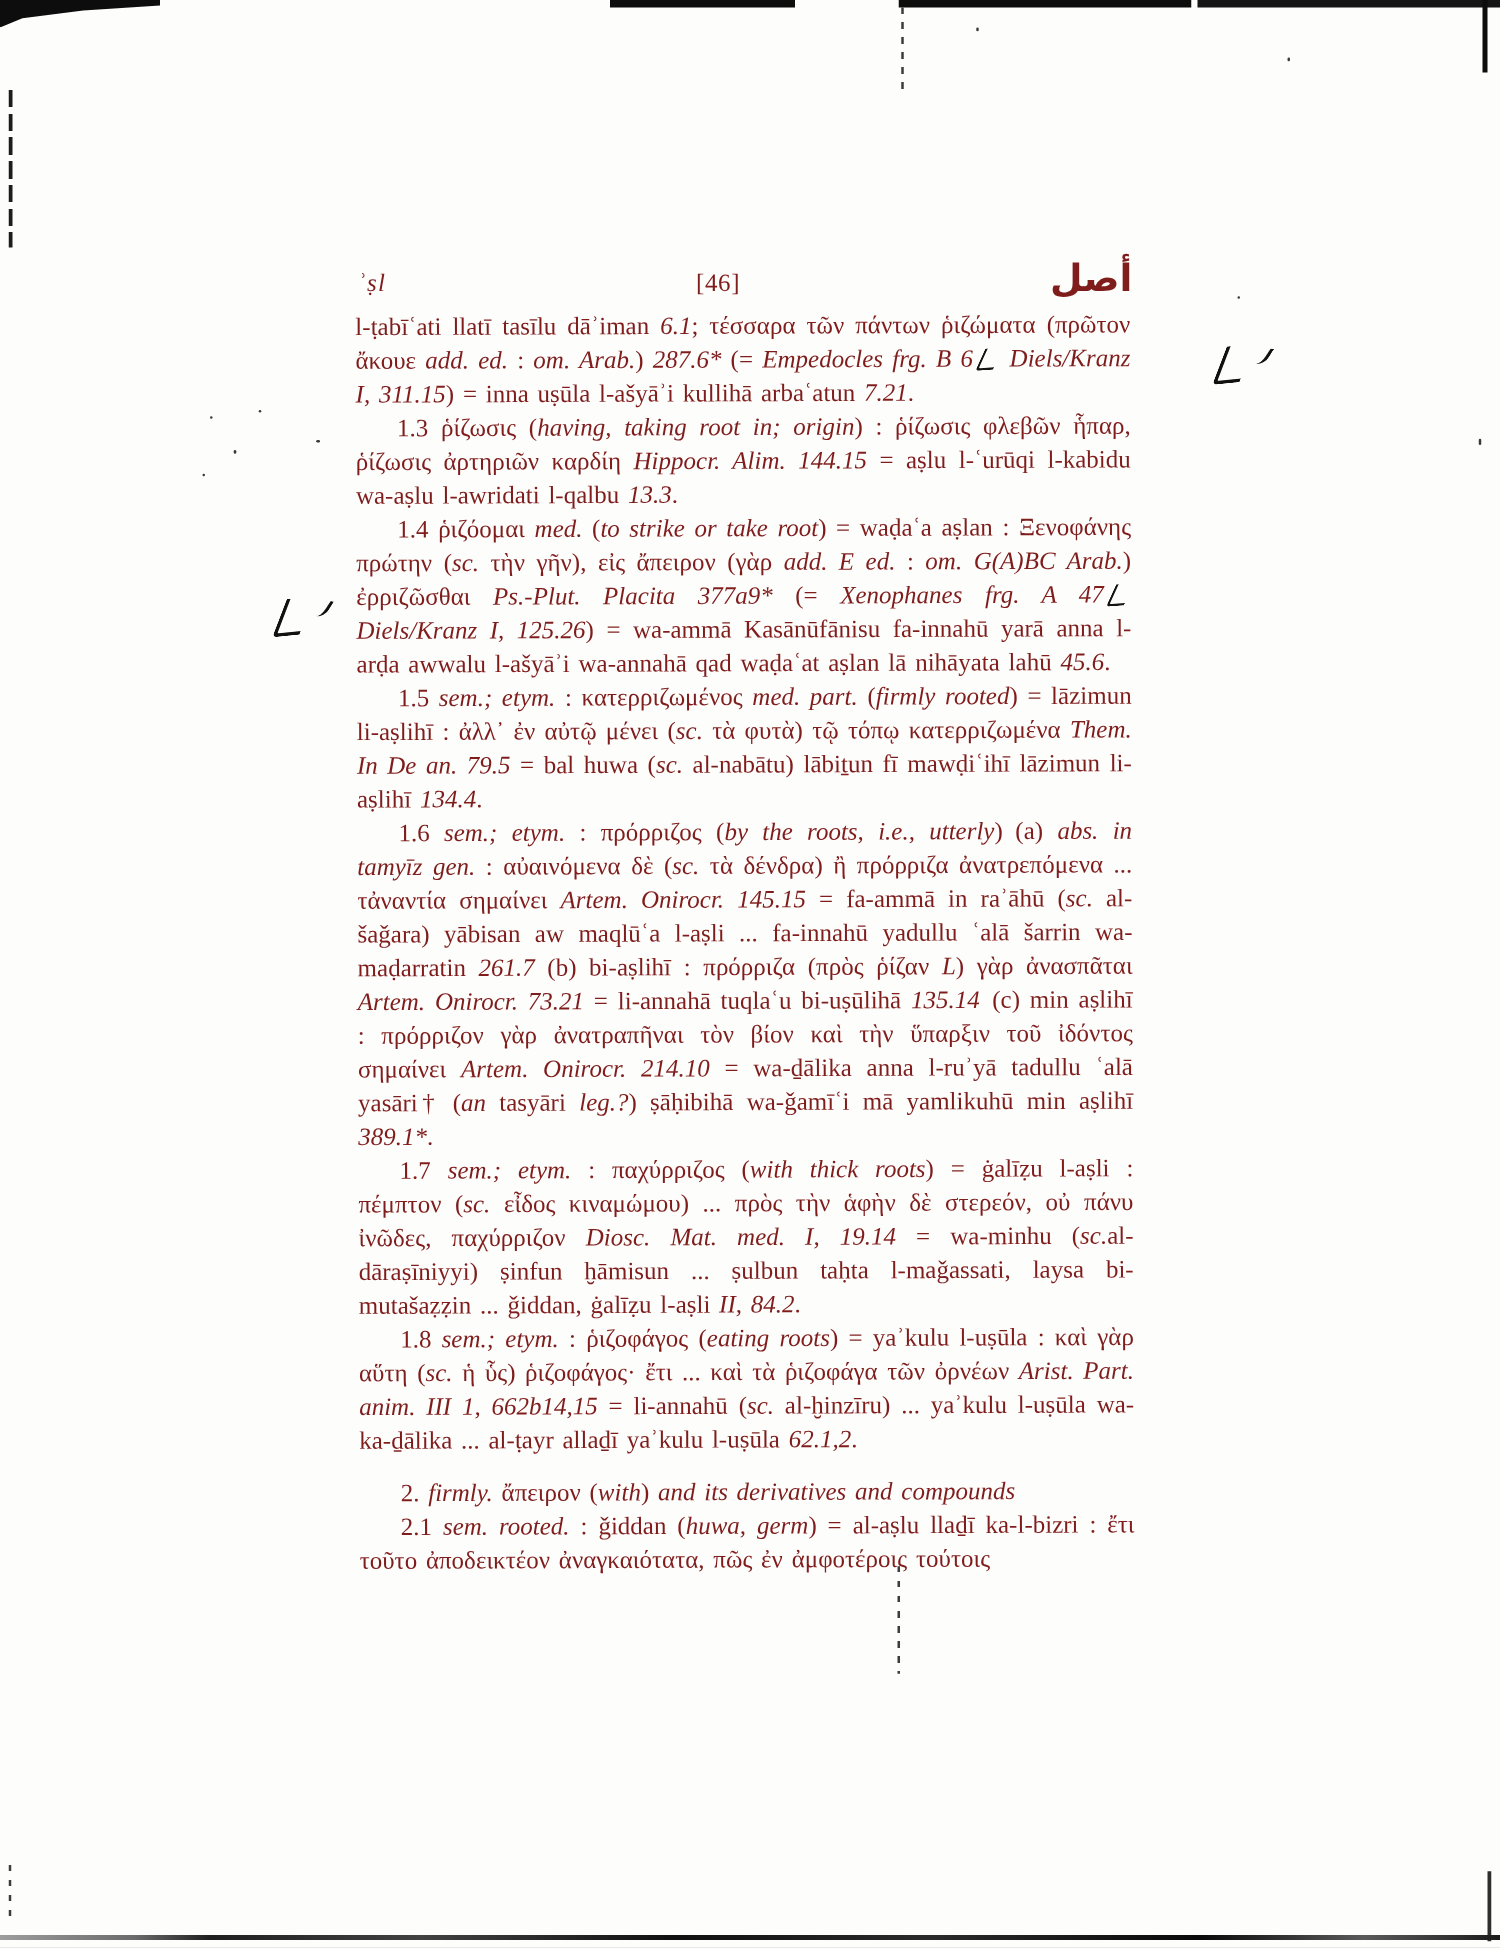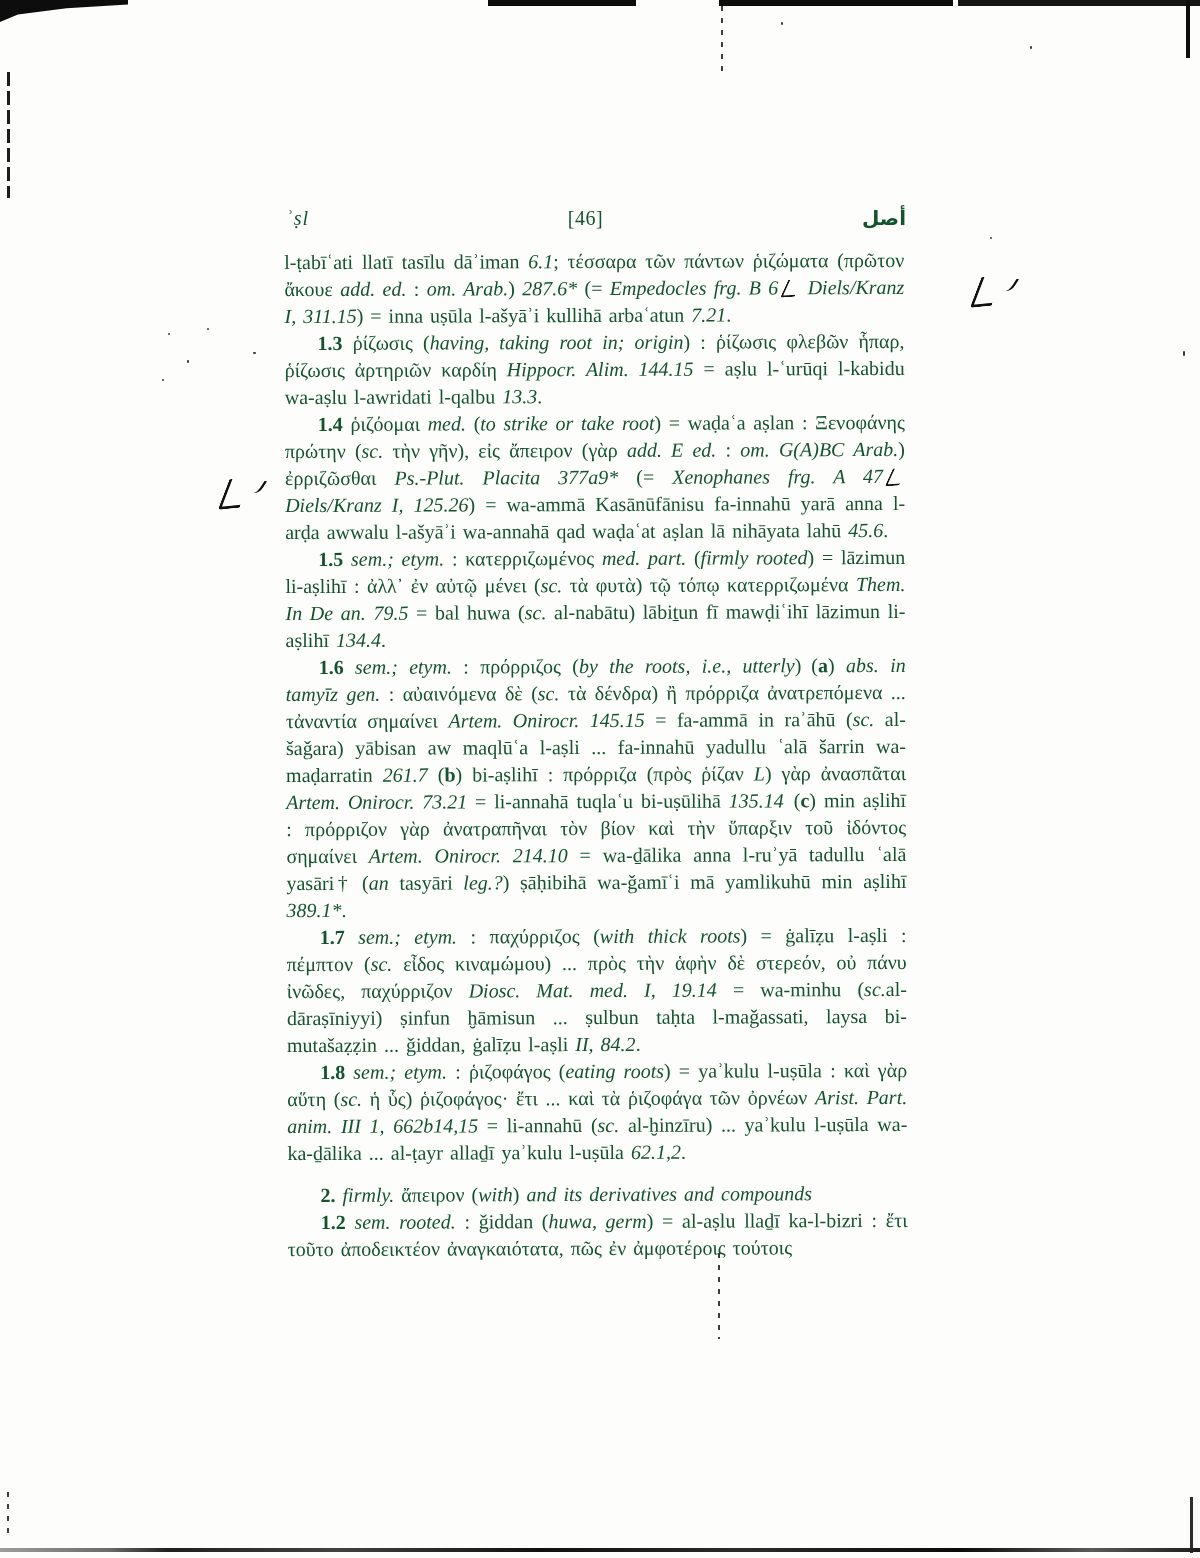--- a/index.html
+++ b/index.html
@@ -2,44 +2,44 @@
 <html><head>
 <meta charset="utf-8">
 <style>
   html,body{margin:0;padding:0;background:#d8d8d8;}
   .page{
     position:relative;
     width:1200px;height:1558px;
     background:#fdfdfb;
     overflow:hidden;
     font-family:"Liberation Serif","DejaVu Serif",serif;
-    color:#14532d;
+    color:#7f1d1d;
   }
 
   
   .header-row{
     position:absolute;left:286px;top:206px;width:620px;
     display:flex;justify-content:space-between;align-items:baseline;
     font-size:20px;
   }
   .hdr-left{font-style:italic;letter-spacing:1px;}
   .hdr-center{letter-spacing:0.5px;}
-  .hdr-right{font-family:"DejaVu Sans","Liberation Sans",sans-serif;font-size:20px;font-weight:bold;}
+  .hdr-right{font-family:"DejaVu Sans","Liberation Sans",sans-serif;font-size:30px;font-weight:bold;}
 
   
   .textblock{
     position:absolute;left:286px;top:248px;width:620px;
     font-size:20px;line-height:27px;
     text-align:justify;word-spacing:2px;
     transform:rotate(-0.2deg);
   }
   .textblock p{margin:0;}
   .textblock p.indent{text-indent:33px;}
   .textblock p.space-before{margin-top:15px;}
-  .seg-b{font-weight:bold;}
+  .seg-b{font-weight:normal;}
   .seg-i{font-style:italic;}
 
   
   .hwmark{
     display:inline-block;width:12px;height:16px;
     border-left:2.5px solid #141414;border-bottom:2.5px solid #141414;
     border-bottom-left-radius:3px;
     transform:skewX(-28deg) rotate(-4deg);
     margin:0 2px 0 6px;vertical-align:-3px;
   }
@@ -121,16 +121,16 @@
 
   <div class="textblock">
       <p class="para"><span class="seg-n">l-ṭabīʿati llatī tasīlu dāʾiman </span><span class="seg-i">6.1</span><span class="seg-n">; τέσσαρα τῶν πάντων ῥιζώματα (πρῶτον ἄκουε </span><span class="seg-i">add. ed.</span><span class="seg-n"> : </span><span class="seg-i">om. Arab.</span><span class="seg-n">) </span><span class="seg-i">287.6*</span><span class="seg-n"> (= </span><span class="seg-i">Empedocles frg. B 6</span><span class="hwmark"></span><span class="seg-n"> </span><span class="seg-i">Diels/Kranz I, 311.15</span><span class="seg-n">) = inna uṣūla l-ašyāʾi kullihā arbaʿatun </span><span class="seg-i">7.21</span><span class="seg-n">.</span></p>
       <p class="para indent"><span class="seg-b">1.3</span><span class="seg-n"> ῥίζωσις (</span><span class="seg-i">having, taking root in; origin</span><span class="seg-n">) : ῥίζωσις φλεβῶν ἧπαρ, ῥίζωσις ἀρτηριῶν καρδίη </span><span class="seg-i">Hippocr. Alim. 144.15</span><span class="seg-n"> = aṣlu l-ʿurūqi l-kabidu wa-aṣlu l-awridati l-qalbu </span><span class="seg-i">13.3</span><span class="seg-n">.</span></p>
       <p class="para indent"><span class="seg-b">1.4</span><span class="seg-n"> ῥιζόομαι </span><span class="seg-i">med.</span><span class="seg-n"> (</span><span class="seg-i">to strike or take root</span><span class="seg-n">) = waḍaʿa aṣlan : Ξενοφάνης πρώτην (</span><span class="seg-i">sc.</span><span class="seg-n"> τὴν γῆν), εἰς ἄπειρον (γὰρ </span><span class="seg-i">add. E ed.</span><span class="seg-n"> : </span><span class="seg-i">om. G(A)BC Arab.</span><span class="seg-n">) ἐρριζῶσθαι </span><span class="seg-i">Ps.-Plut. Placita 377a9*</span><span class="seg-n"> (= </span><span class="seg-i">Xenophanes frg. A 47</span><span class="hwmark"></span><span class="seg-n"> </span><span class="seg-i">Diels/Kranz I, 125.26</span><span class="seg-n">) = wa-ammā Kasānūfānisu fa-innahū yarā anna l-arḍa awwalu l-ašyāʾi wa-annahā qad waḍaʿat aṣlan lā nihāyata lahū </span><span class="seg-i">45.6</span><span class="seg-n">.</span></p>
       <p class="para indent"><span class="seg-b">1.5</span><span class="seg-n"> </span><span class="seg-i">sem.; etym.</span><span class="seg-n"> : κατερριζωμένος </span><span class="seg-i">med. part.</span><span class="seg-n"> (</span><span class="seg-i">firmly rooted</span><span class="seg-n">) = lāzimun li-aṣlihī : ἀλλ᾽ ἐν αὐτῷ μένει (</span><span class="seg-i">sc.</span><span class="seg-n"> τὰ φυτὰ) τῷ τόπῳ κατερριζωμένα </span><span class="seg-i">Them. In De an. 79.5</span><span class="seg-n"> = bal huwa (</span><span class="seg-i">sc.</span><span class="seg-n"> al-nabātu) lābiṯun fī mawḍiʿihī lāzimun li-aṣlihī </span><span class="seg-i">134.4</span><span class="seg-n">.</span></p>
       <p class="para indent"><span class="seg-b">1.6</span><span class="seg-n"> </span><span class="seg-i">sem.; etym.</span><span class="seg-n"> : πρόρριζος (</span><span class="seg-i">by the roots, i.e., utterly</span><span class="seg-n">) (</span><span class="seg-b">a</span><span class="seg-n">) </span><span class="seg-i">abs. in tamyīz gen.</span><span class="seg-n"> : αὐαινόμενα δὲ (</span><span class="seg-i">sc.</span><span class="seg-n"> τὰ δένδρα) ἢ πρόρριζα ἀνατρεπόμενα ... τἀναντία σημαίνει </span><span class="seg-i">Artem. Onirocr. 145.15</span><span class="seg-n"> = fa-ammā in raʾāhū (</span><span class="seg-i">sc.</span><span class="seg-n"> al-šaǧara) yābisan aw maqlūʿa l-aṣli ... fa-innahū yadullu ʿalā šarrin wa-maḍarratin </span><span class="seg-i">261.7</span><span class="seg-n"> (</span><span class="seg-b">b</span><span class="seg-n">) bi-aṣlihī : πρόρριζα (πρὸς ῥίζαν </span><span class="seg-i">L</span><span class="seg-n">) γὰρ ἀνασπᾶται </span><span class="seg-i">Artem. Onirocr. 73.21</span><span class="seg-n"> = li-annahā tuqlaʿu bi-uṣūlihā </span><span class="seg-i">135.14</span><span class="seg-n"> (</span><span class="seg-b">c</span><span class="seg-n">) min aṣlihī : πρόρριζον γὰρ ἀνατραπῆναι τὸν βίον καὶ τὴν ὕπαρξιν τοῦ ἰδόντος σημαίνει </span><span class="seg-i">Artem. Onirocr. 214.10</span><span class="seg-n"> = wa-ḏālika anna l-ruʾyā tadullu ʿalā yasāri† (</span><span class="seg-i">an</span><span class="seg-n"> tasyāri </span><span class="seg-i">leg.?</span><span class="seg-n">) ṣāḥibihā wa-ǧamīʿi mā yamlikuhū min aṣlihī </span><span class="seg-i">389.1*</span><span class="seg-n">.</span></p>
       <p class="para indent"><span class="seg-b">1.7</span><span class="seg-n"> </span><span class="seg-i">sem.; etym.</span><span class="seg-n"> : παχύρριζος (</span><span class="seg-i">with thick roots</span><span class="seg-n">) = ġalīẓu l-aṣli : πέμπτον (</span><span class="seg-i">sc.</span><span class="seg-n"> εἶδος κιναμώμου) ... πρὸς τὴν ἁφὴν δὲ στερεόν, οὐ πάνυ ἰνῶδες, παχύρριζον </span><span class="seg-i">Diosc. Mat. med. I, 19.14</span><span class="seg-n"> = wa-minhu (</span><span class="seg-i">sc.</span><span class="seg-n">al-dāraṣīniyyi) ṣinfun ḫāmisun ... ṣulbun taḥta l-maǧassati, laysa bi-mutašaẓẓin ... ǧiddan, ġalīẓu l-aṣli </span><span class="seg-i">II, 84.2</span><span class="seg-n">.</span></p>
       <p class="para indent"><span class="seg-b">1.8</span><span class="seg-n"> </span><span class="seg-i">sem.; etym.</span><span class="seg-n"> : ῥιζοφάγος (</span><span class="seg-i">eating roots</span><span class="seg-n">) = yaʾkulu l-uṣūla : καὶ γὰρ αὕτη (</span><span class="seg-i">sc.</span><span class="seg-n"> ἡ ὗς) ῥιζοφάγος· ἔτι ... καὶ τὰ ῥιζοφάγα τῶν ὀρνέων </span><span class="seg-i">Arist. Part. anim. III 1, 662b14,15</span><span class="seg-n"> = li-annahū (</span><span class="seg-i">sc.</span><span class="seg-n"> al-ḫinzīru) ... yaʾkulu l-uṣūla wa-ka-ḏālika ... al-ṭayr allaḏī yaʾkulu l-uṣūla </span><span class="seg-i">62.1,2</span><span class="seg-n">.</span></p>
       <p class="para indent space-before"><span class="seg-b">2.</span><span class="seg-n"> </span><span class="seg-i">firmly.</span><span class="seg-n"> ἄπειρον (</span><span class="seg-i">with</span><span class="seg-n">) </span><span class="seg-i">and its derivatives and compounds</span></p>
-      <p class="para indent"><span class="seg-b">1.2</span><span class="seg-n"> </span><span class="seg-i">sem. rooted.</span><span class="seg-n"> : ǧiddan (</span><span class="seg-i">huwa, germ</span><span class="seg-n">) = al-aṣlu llaḏī ka-l-bizri : ἔτι τοῦτο ἀποδεικτέον ἀναγκαιότατα, πῶς ἐν ἀμφοτέροις τούτοις</span></p>
+      <p class="para indent"><span class="seg-b">2.1</span><span class="seg-n"> </span><span class="seg-i">sem. rooted.</span><span class="seg-n"> : ǧiddan (</span><span class="seg-i">huwa, germ</span><span class="seg-n">) = al-aṣlu llaḏī ka-l-bizri : ἔτι τοῦτο ἀποδεικτέον ἀναγκαιότατα, πῶς ἐν ἀμφοτέροις τούτοις</span></p>
     </div>
 
 </div>
 
 </body></html>

